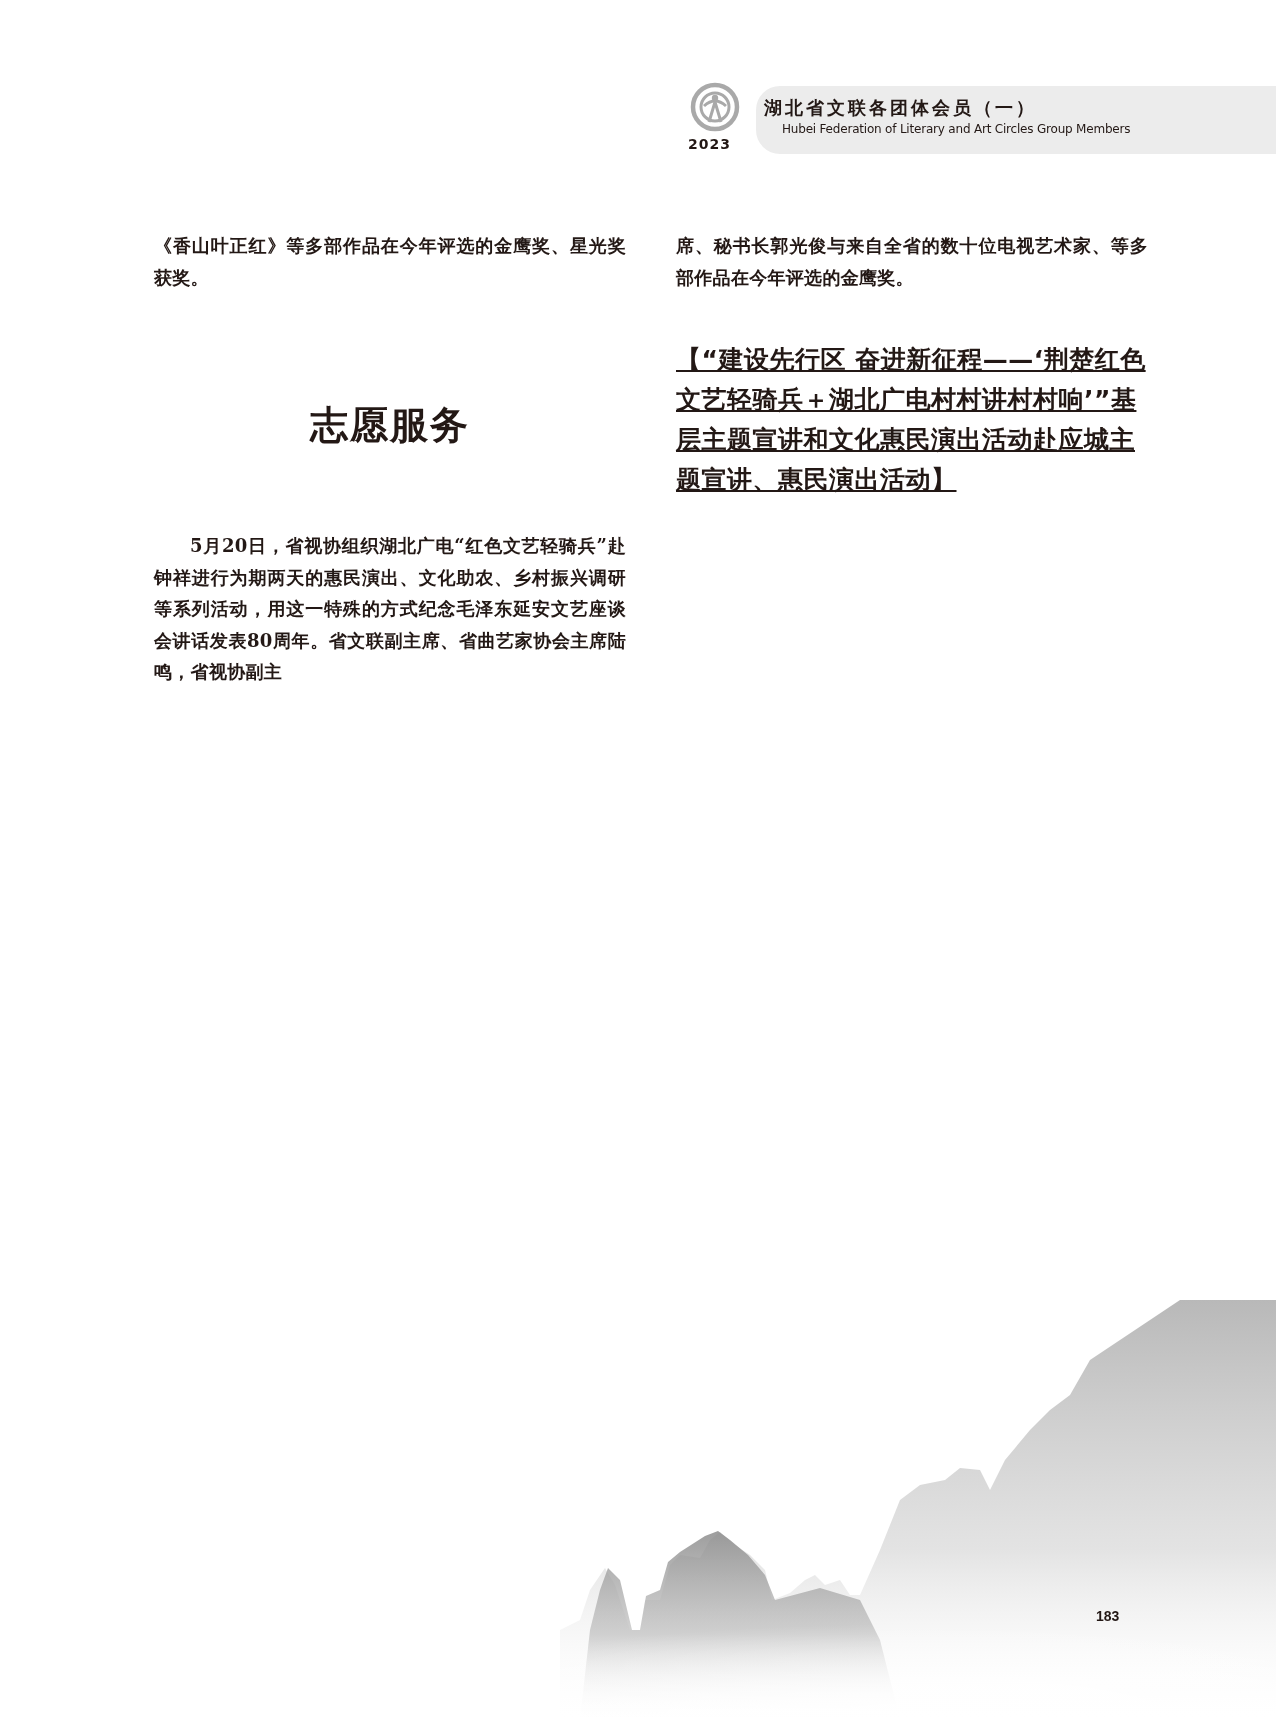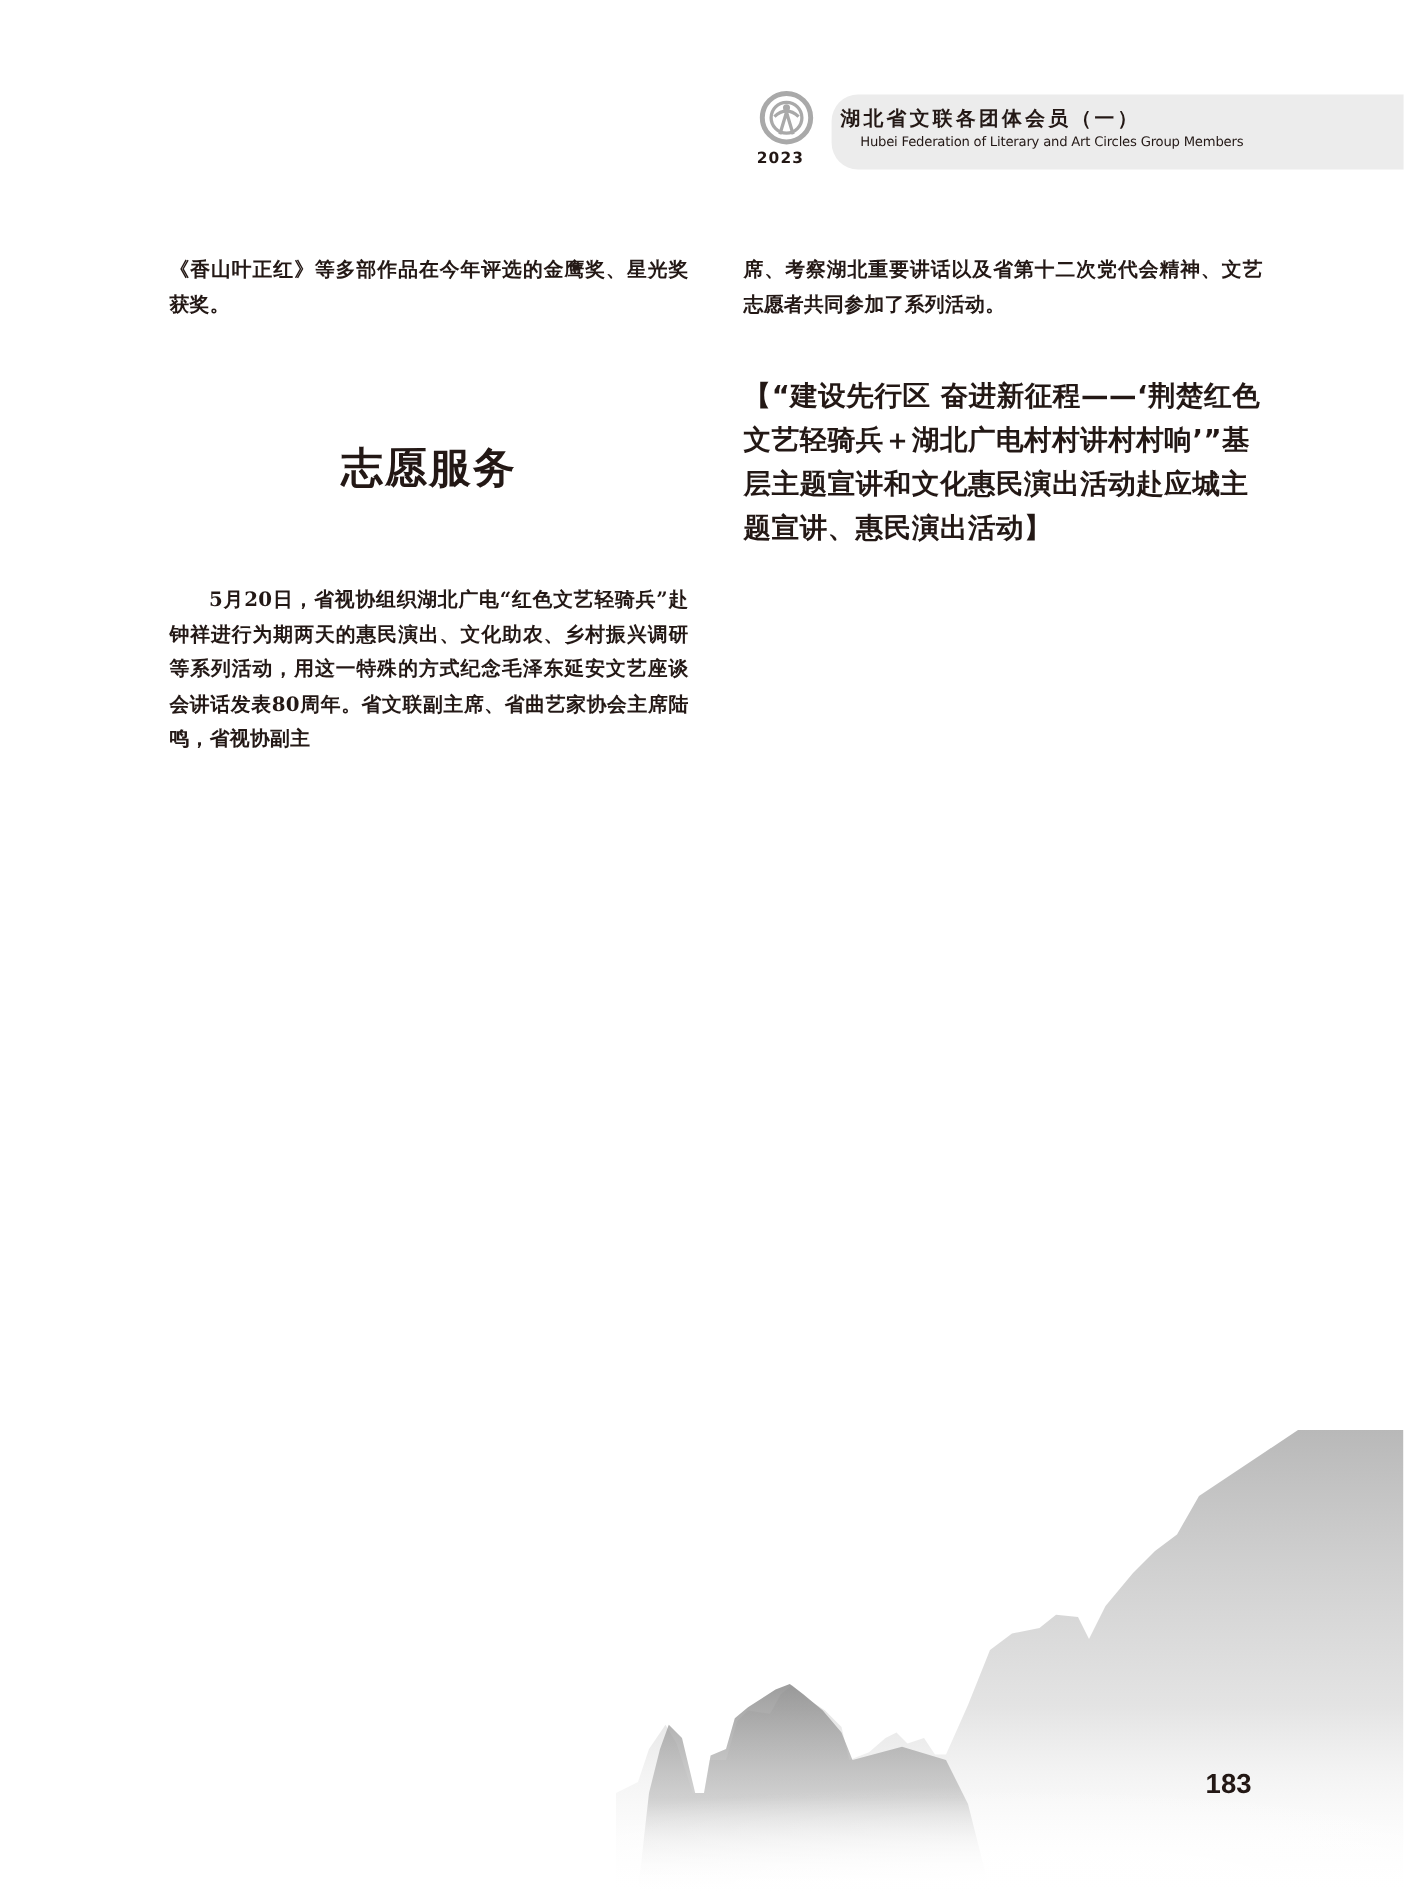--- a/index.html
+++ b/index.html
@@ -44,25 +44,25 @@
     font-weight: bold; text-align: justify; letter-spacing: 0.3px;
   }
   .indent { text-indent: 2em; }
   .section-title {
     position: absolute; left: 154px; top: 400px; width: 472px; text-align: center;
     font-family: "DejaVu Sans", sans-serif; font-weight: bold; font-size: 38px;
     letter-spacing: 2px; color: #231815;
   }
   .article-heading {
     font-family: "DejaVu Sans", sans-serif; font-weight: bold; font-size: 25px;
-    line-height: 40px; margin: 0; color: #231815; letter-spacing: 0.5px;
+    line-height: 40px; margin: 0; color: #231815; letter-spacing: 0.5px; text-decoration: underline;
   }
   .page-number {
     position: absolute; left: 1096px; top: 1608px;
-    font-family: "Liberation Sans", sans-serif; font-weight: bold; font-size: 25px;
+    font-family: "Liberation Sans", sans-serif; font-weight: bold; font-size: 14px;
     color: #231815;
   }
   .landscape {
     position: absolute; left: 560px; top: 1300px; width: 716px; height: 419px;
   }
 </style>
 </head>
 <body>
 
 <div class="header-logo">
@@ -83,21 +83,21 @@
   <p class="body-text">《香山叶正红》等多部作品在今年评选的金鹰奖、星光奖获奖。</p>
 </div>
 
 <div class="section-title">志愿服务</div>
 
 <div class="col col-left" style="top: 526px;">
   <p class="body-text indent" style="margin-top: 4px;">5月20日，省视协组织湖北广电“红色文艺轻骑兵”赴钟祥进行为期两天的惠民演出、文化助农、乡村振兴调研等系列活动，用这一特殊的方式纪念毛泽东延安文艺座谈会讲话发表80周年。省文联副主席、省曲艺家协会主席陆鸣，省视协副主</p>
 </div>
 
 <div class="col col-right" style="top: 230px;">
-  <p class="body-text">席、考察湖北重要讲话以及省第十二次党代会精神、文艺志愿者共同参加了系列活动。</p>
+  <p class="body-text">席、秘书长郭光俊与来自全省的数十位电视艺术家、等多部作品在今年评选的金鹰奖。</p>
 </div>
 
 <div class="col col-right" style="top: 340px;">
   <h2 class="article-heading">【“建设先行区 奋进新征程——‘荆楚红色文艺轻骑兵＋湖北广电村村讲村村响’”基层主题宣讲和文化惠民演出活动赴应城主题宣讲、惠民演出活动】</h2>
 </div>
 
 <svg class="landscape" viewBox="0 0 716 419" preserveAspectRatio="none">
   <defs>
     <linearGradient id="fade" x1="0" y1="0" x2="0" y2="1">
       <stop offset="0" stop-color="#8c8c8c" stop-opacity="0.85"></stop>

